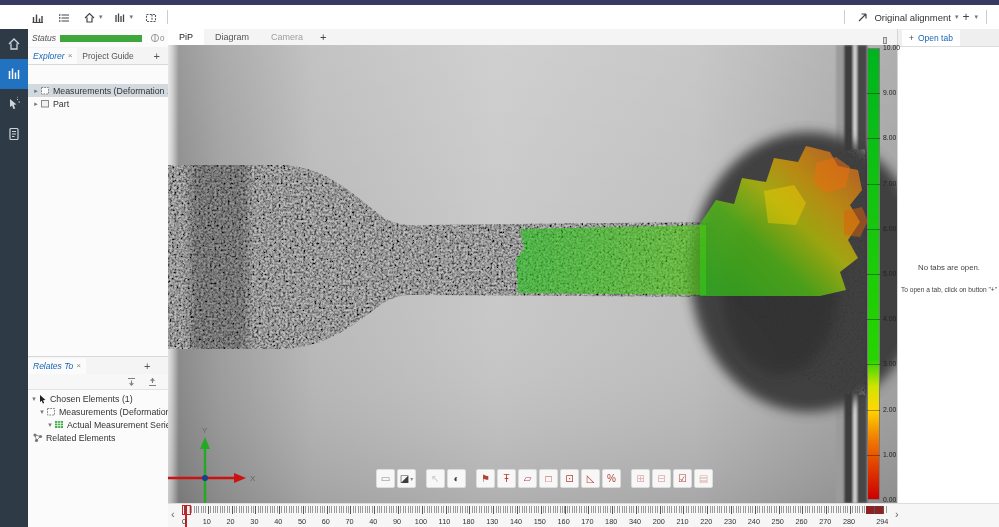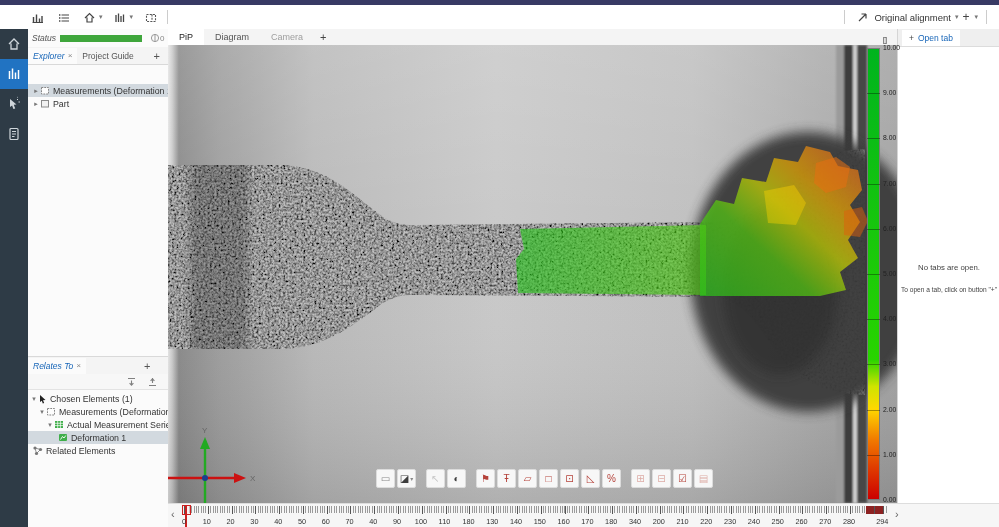--- a/index.html
+++ b/index.html
@@ -271,35 +271,20 @@
       </div>
       <div class="tree-row" style="padding-left:18px;">
         <span class="tw">▾</span>
         <span class="ticon">
           <svg width="10" height="11">
               <rect x="1" y="2" width="8" height="7" fill="#3fae4a"></rect>
               <path d="M1 4.3h8 M1 6.6h8 M3.7 2v7 M6.4 2v7" stroke="#fff" stroke-width=".7"></path>
             </svg>
           </span>
         <span>Actual Measurement Series</span>
-      </div>
-      <div class="tree-row selected" style="padding-left:30px;position:relative;">
-        <span class="ticon">
-          <svg width="10" height="11">
-              <rect x="1" y="2" width="8" height="7" rx="1" fill="#3fae4a"></rect>
-              <path d="M2.5 7.5 L4.5 4.5 L6 6 L7.8 3.5" stroke="#fff" fill="none" stroke-width=".9"></path>
-            </svg>
-          </span>
-        <span>Deformation 1</span>
-        <span style="position:absolute;right:5px;display:flex;">
-          <svg width="11" height="8">
-              <path d="M1 4 Q5.5 .5 10 4 Q5.5 7.5 1 4 Z" stroke="#555" fill="#fff" stroke-width=".9"></path>
-              <circle cx="5.5" cy="4" r="1.4" fill="#555"></circle>
-            </svg>
-          </span>
       </div>
       <div class="tree-row" style="padding-left:4px;">
         <span class="ticon">
           <svg width="11" height="11">
               <circle cx="3" cy="3" r="1.6" fill="#777"></circle>
               <circle cx="8.5" cy="4.5" r="1.6" fill="#777"></circle>
               <circle cx="4.5" cy="8.5" r="1.6" fill="#777"></circle>
               <path d="M3 3 L8.5 4.5 L4.5 8.5 Z" stroke="#777" fill="none" stroke-width=".8"></path>
             </svg>
           </span>

